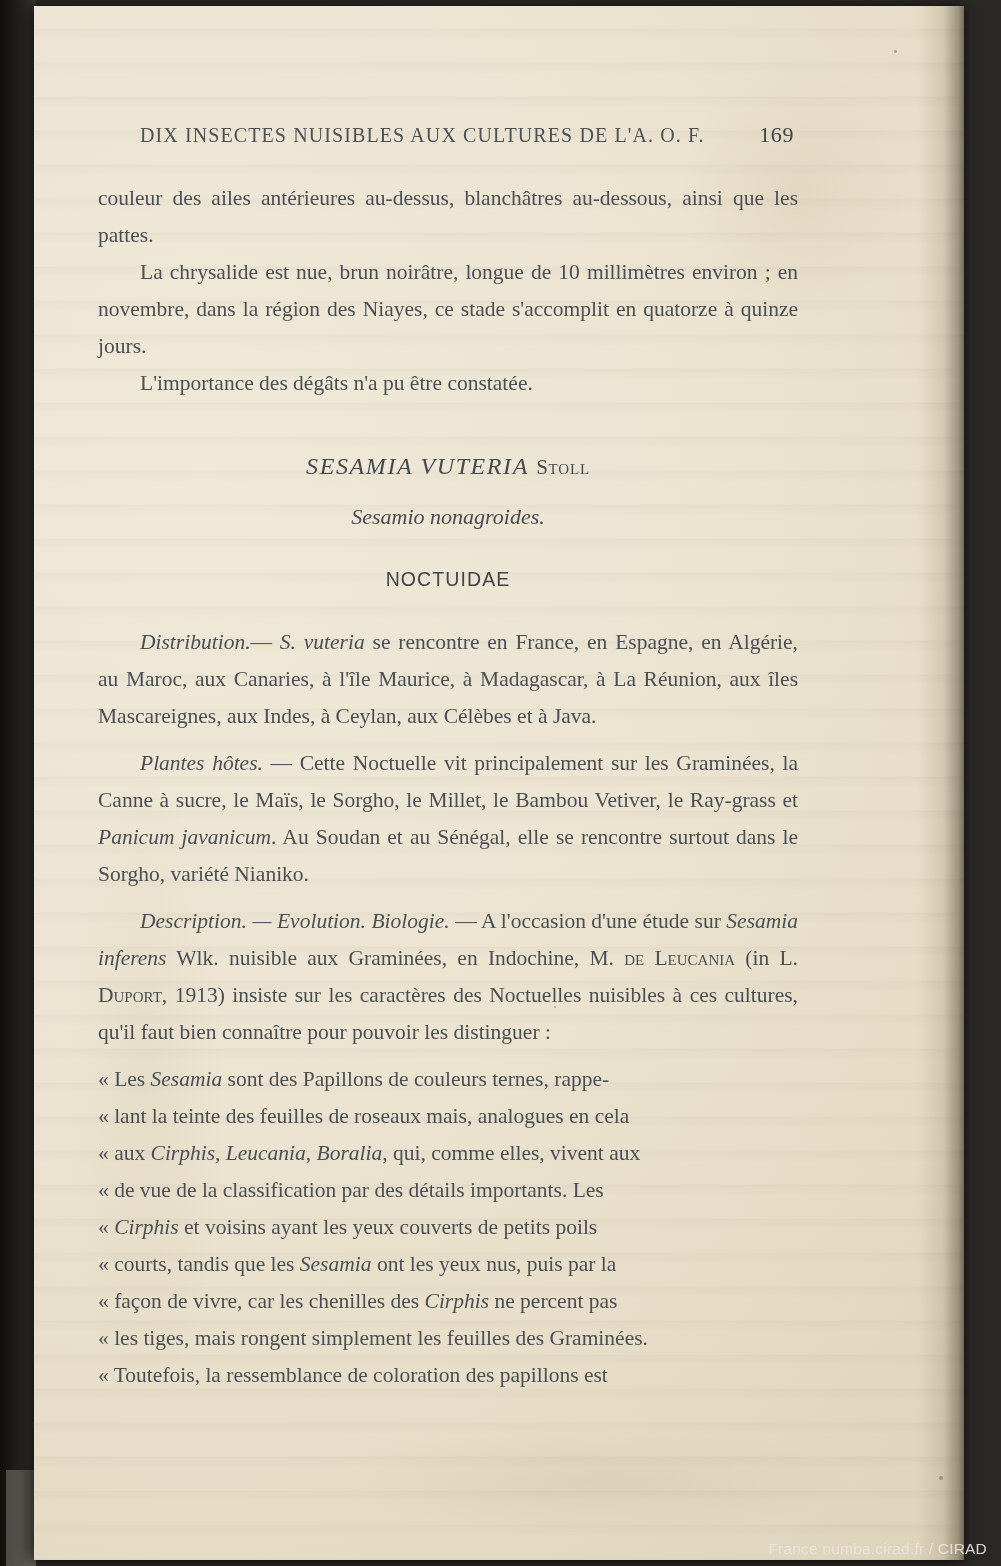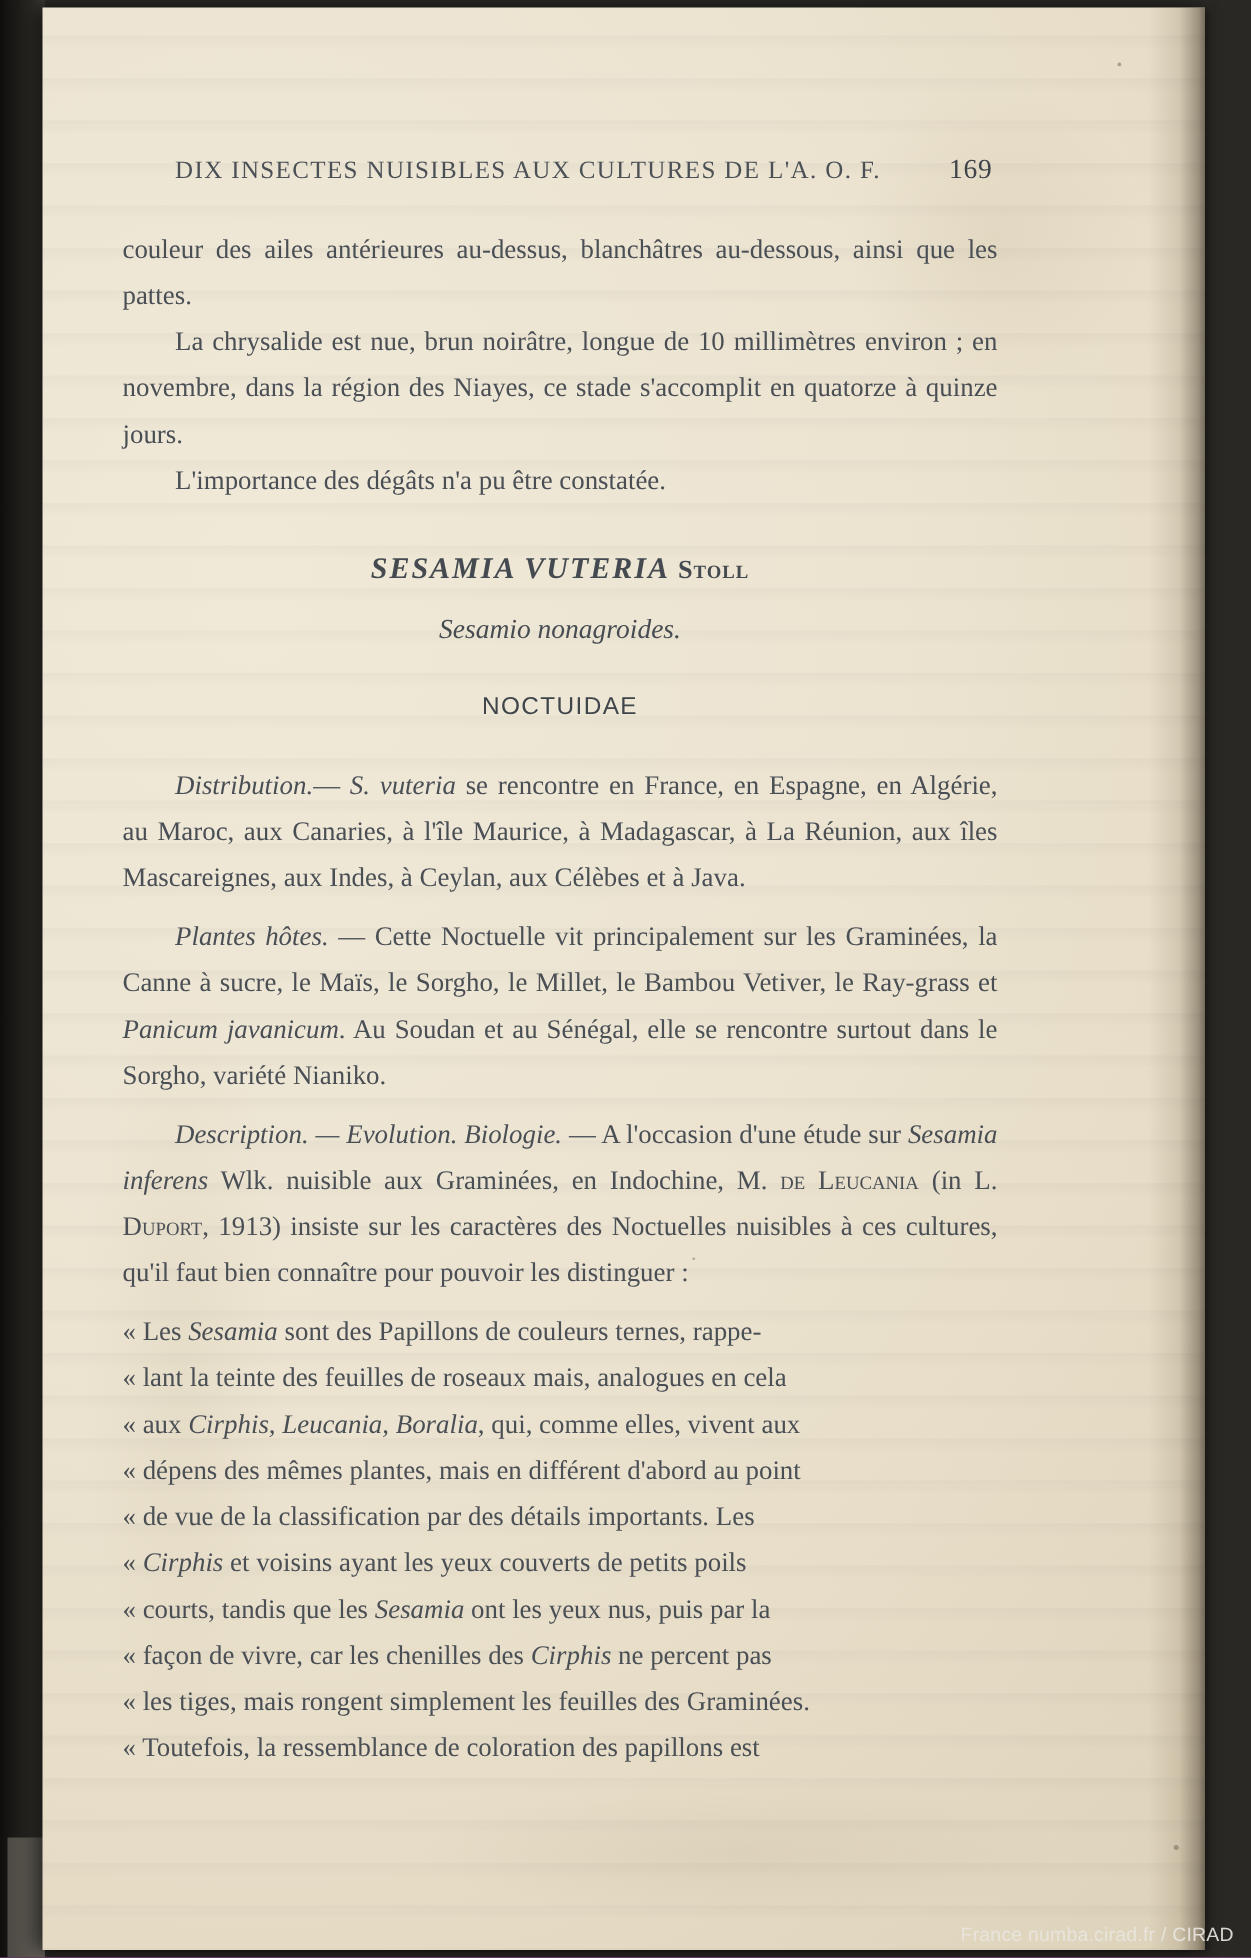--- a/index.html
+++ b/index.html
@@ -12,21 +12,21 @@
     background: #1a1a18;
     font-family: "Liberation Serif", serif;
     overflow: hidden;
     position: relative;
   }
 
   
   #scan {
     position: absolute;
     inset: 0;
-    background: #a21caf;
+    background: #701a75;
   }
 
   
   #book-edge {
     position: absolute;
     left: 0; top: 0;
     width: 1001px; height: 1566px;
     background:
       linear-gradient(90deg,
         #151412 0px, #1d1c19 10px,
@@ -130,24 +130,24 @@
     text-indent: 42px;
   }
   p.body.noindent { text-indent: 0; }
   p.body + p.body { margin-top: 0; }
 
   .gap-sm { height: 10px; }
   .gap-md { height: 26px; }
   .gap-lg { height: 34px; }
 
   h2.species {
-    margin: 0;
+    margin: 12px;
     text-align: center;
     font-style: italic;
-    font-weight: bold;
+    font-weight: normal;
     font-size: 24px;
     letter-spacing: 1.6px;
     color: #444a50;
   }
   h2.species .auth {
     font-style: normal;
     font-variant: small-caps;
     font-size: 21px;
     letter-spacing: .8px;
   }
@@ -257,21 +257,20 @@
         <span>—</span>
         <span>A l'occasion d'une étude sur <span class="it">Sesamia inferens</span> Wlk. nuisible aux Graminées, en Indochine, M. <span class="sc">de Leucania</span> (in L. <span class="sc">Duport</span>, 1913) insiste sur les caractères des Noctuelles nuisibles à ces cultures, qu'il faut bien connaître pour pouvoir les distinguer :</span>
       </p>
 
       <div class="gap-sm"></div>
 
       <div class="quote-block">
         <p>« Les <span class="it">Sesamia</span> sont des Papillons de couleurs ternes, rappe-</p>
         <p>« lant la teinte des feuilles de roseaux mais, analogues en cela</p>
         <p>« aux <span class="it">Cirphis, Leucania, Boralia</span>, qui, comme elles, vivent aux</p>
-        <p>« dépens des mêmes plantes, mais en différent d'abord au point</p>
         <p>« de vue de la classification par des détails importants. Les</p>
         <p>« <span class="it">Cirphis</span> et voisins ayant les yeux couverts de petits poils</p>
         <p>« courts, tandis que les <span class="it">Sesamia</span> ont les yeux nus, puis par la</p>
         <p>« façon de vivre, car les chenilles des <span class="it">Cirphis</span> ne percent pas</p>
         <p>« les tiges, mais rongent simplement les feuilles des Graminées.</p>
         <p>« Toutefois, la ressemblance de coloration des papillons est</p>
       </div>
 
     </div>
   </div>

